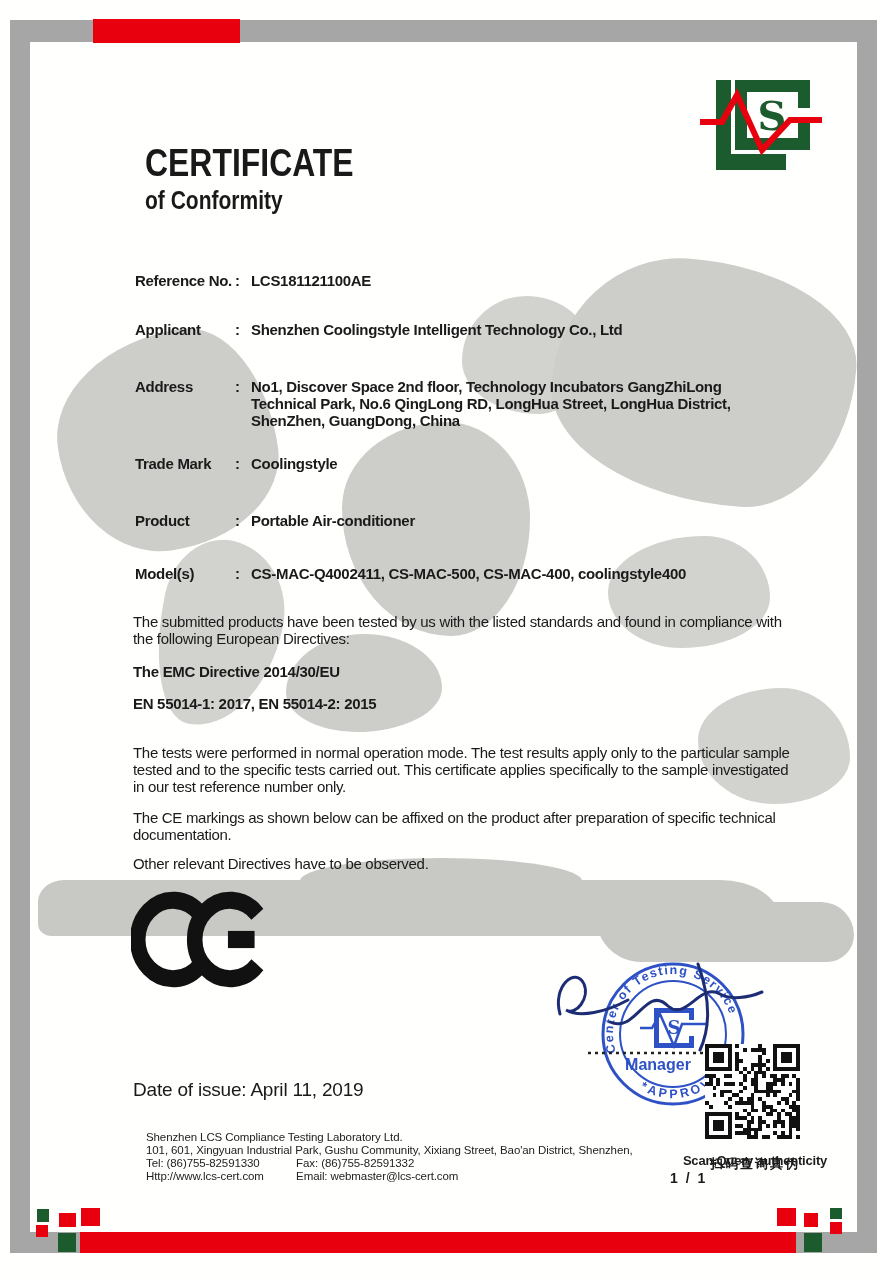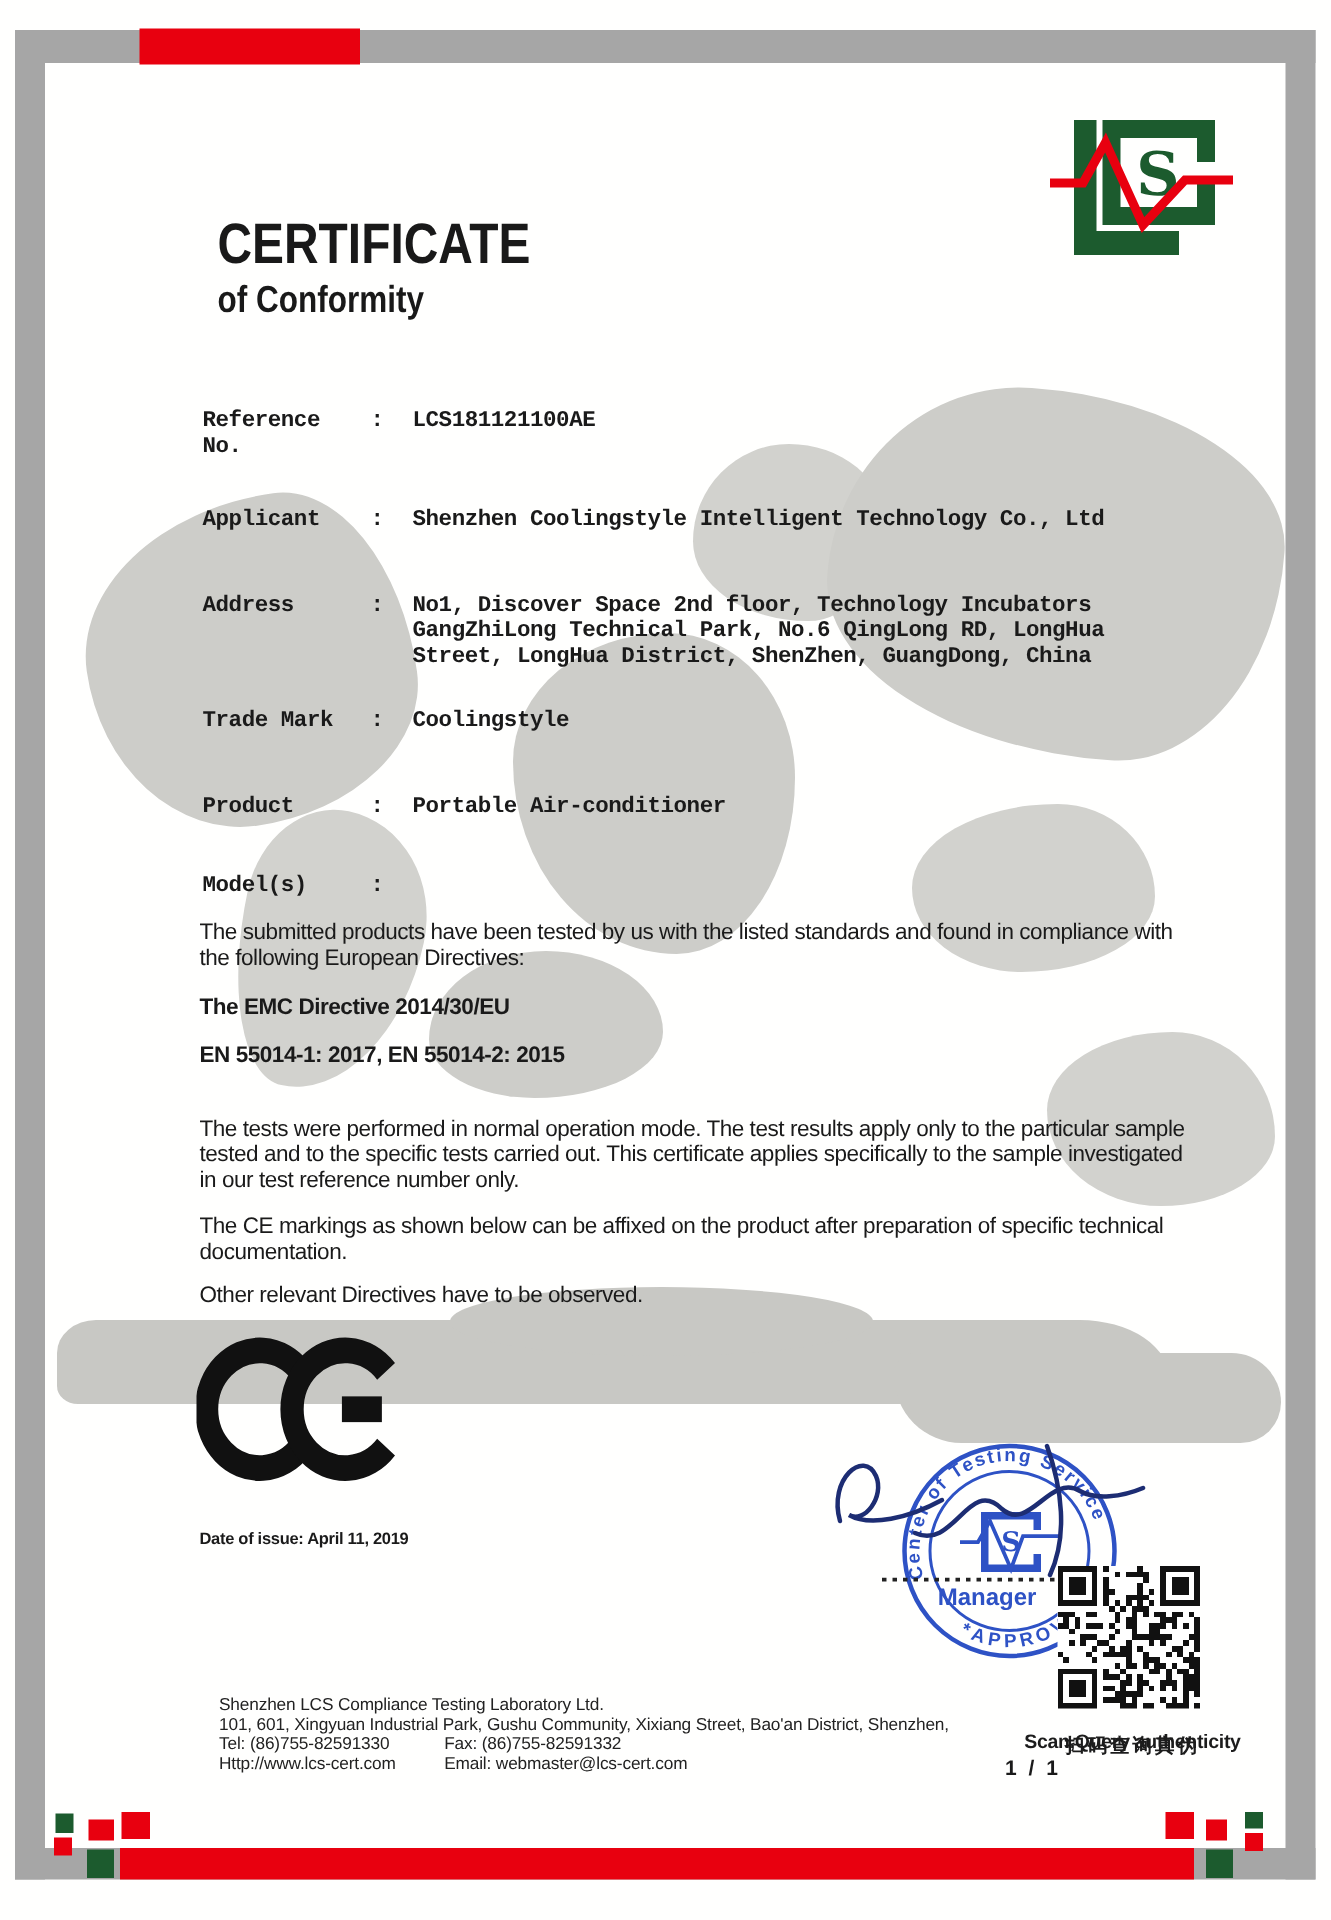--- a/index.html
+++ b/index.html
@@ -37,36 +37,36 @@
   
   .content { position:absolute; inset:0; z-index:2; }
   .abs { position:absolute; }
 
   .title1 { left:145px; top:142px; font-size:38px; font-weight:700; letter-spacing:0px;
             transform:scaleX(0.84); transform-origin:left top; color:#191919; }
   .title2 { left:145px; top:186px; font-size:25px; font-weight:700;
             transform:scaleX(0.84); transform-origin:left top; color:#191919; }
 
   .fields { left:135px; top:272px; width:650px; }
-  .frow { display:grid; grid-template-columns:100px 16px 1fr; column-gap:12px;
-          font-size:15px; font-weight:700; line-height:17px; letter-spacing:-0.3px;font-family:Liberation Mono, monospace; }
+  .frow { display:grid; grid-template-columns:100px 16px 1fr; column-gap:0;
+          font-size:15px; font-weight:700; line-height:17px; letter-spacing:-0.3px; }
   .frow .fv { max-width:545px; }
   .frow + .frow.mt32 { margin-top:32px; }
   .frow + .frow.mt40 { margin-top:40px; }
   .frow + .frow.mt26 { margin-top:26px; }
   .frow + .frow.mt36 { margin-top:36px; }
 
   .paras { left:133px; top:613px; width:660px; }
   .paras p { font-size:15px; line-height:17px; letter-spacing:-0.3px; }
   .paras p.b { font-weight:700; }
   .p2 { margin-top:16px; } .p3 { margin-top:15px; } .p4 { margin-top:32px; }
   .p5 { margin-top:14px; } .p6 { margin-top:12px; }
 
   .ce { left:131px; top:888px; width:148px; height:103px; }
-  .date { left:133px; top:1020px; font-size:11px; font-weight:700; letter-spacing:-0.2px; }
+  .date { left:133px; top:1079px; font-size:19px; font-weight:400; letter-spacing:-0.2px; }
 
   .stamp { left:548px; top:952px; width:235px; height:165px; }
 
   .qr { left:705px; top:1044px; width:95px; height:95px; background:#fff; }
   .qr svg { display:block; width:100%; height:100%; }
   .qr-cap { left:660px; width:190px; text-align:center; font-weight:700; color:#1c1c1c; }
   .qr-cap.cn { top:1139px; font-size:13px; letter-spacing:2px;margin-top:16px; }
   .qr-cap.en { top:1153px; font-size:13px; letter-spacing:-0.2px; }
 
   .footer { left:146px; top:1131px; width:575px; font-size:11.5px; line-height:12.9px; color:#222; letter-spacing:-0.1px; }
@@ -148,20 +148,21 @@
         <span class="fv">Coolingstyle</span>
       </div>
       <div class="frow mt40">
         <span>Product</span>
         <span>:</span>
         <span class="fv">Portable Air-conditioner</span>
       </div>
       <div class="frow mt36">
         <span>Model(s)</span>
         <span>:</span>
+        <span class="fv">CS-MAC-Q4002411, CS-MAC-500, CS-MAC-400, coolingstyle400</span>
       </div>
     </div>
 
     <div class="abs paras">
       <p class="p1">The submitted products have been tested by us with the listed standards and found in compliance with the following European Directives:</p>
       <p class="p2 b">The EMC Directive 2014/30/EU</p>
       <p class="p3 b">EN 55014-1: 2017, EN 55014-2: 2015</p>
       <p class="p4">The tests were performed in normal operation mode. The test results apply only to the particular sample tested and to the specific tests carried out. This certificate applies specifically to the sample investigated in our test reference number only.</p>
       <p class="p5">The CE markings as shown below can be affixed on the product after preparation of specific technical documentation.</p>
       <p class="p6">Other relevant Directives have to be observed.</p>

